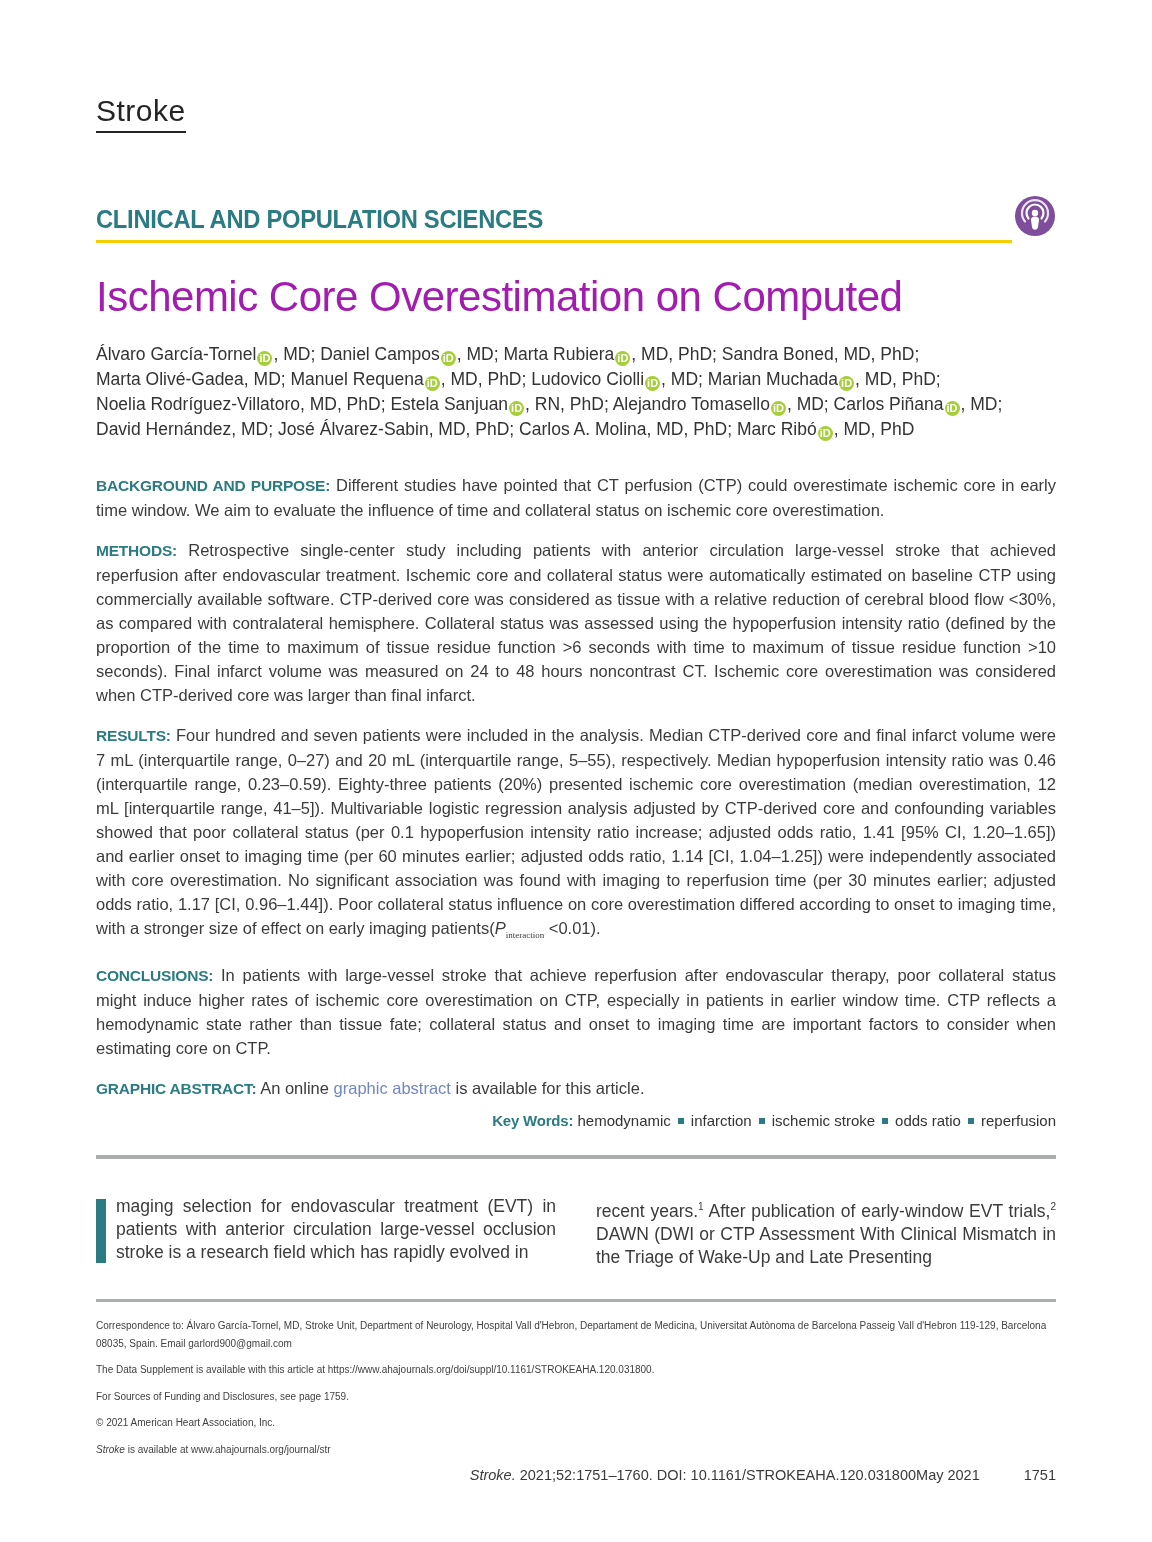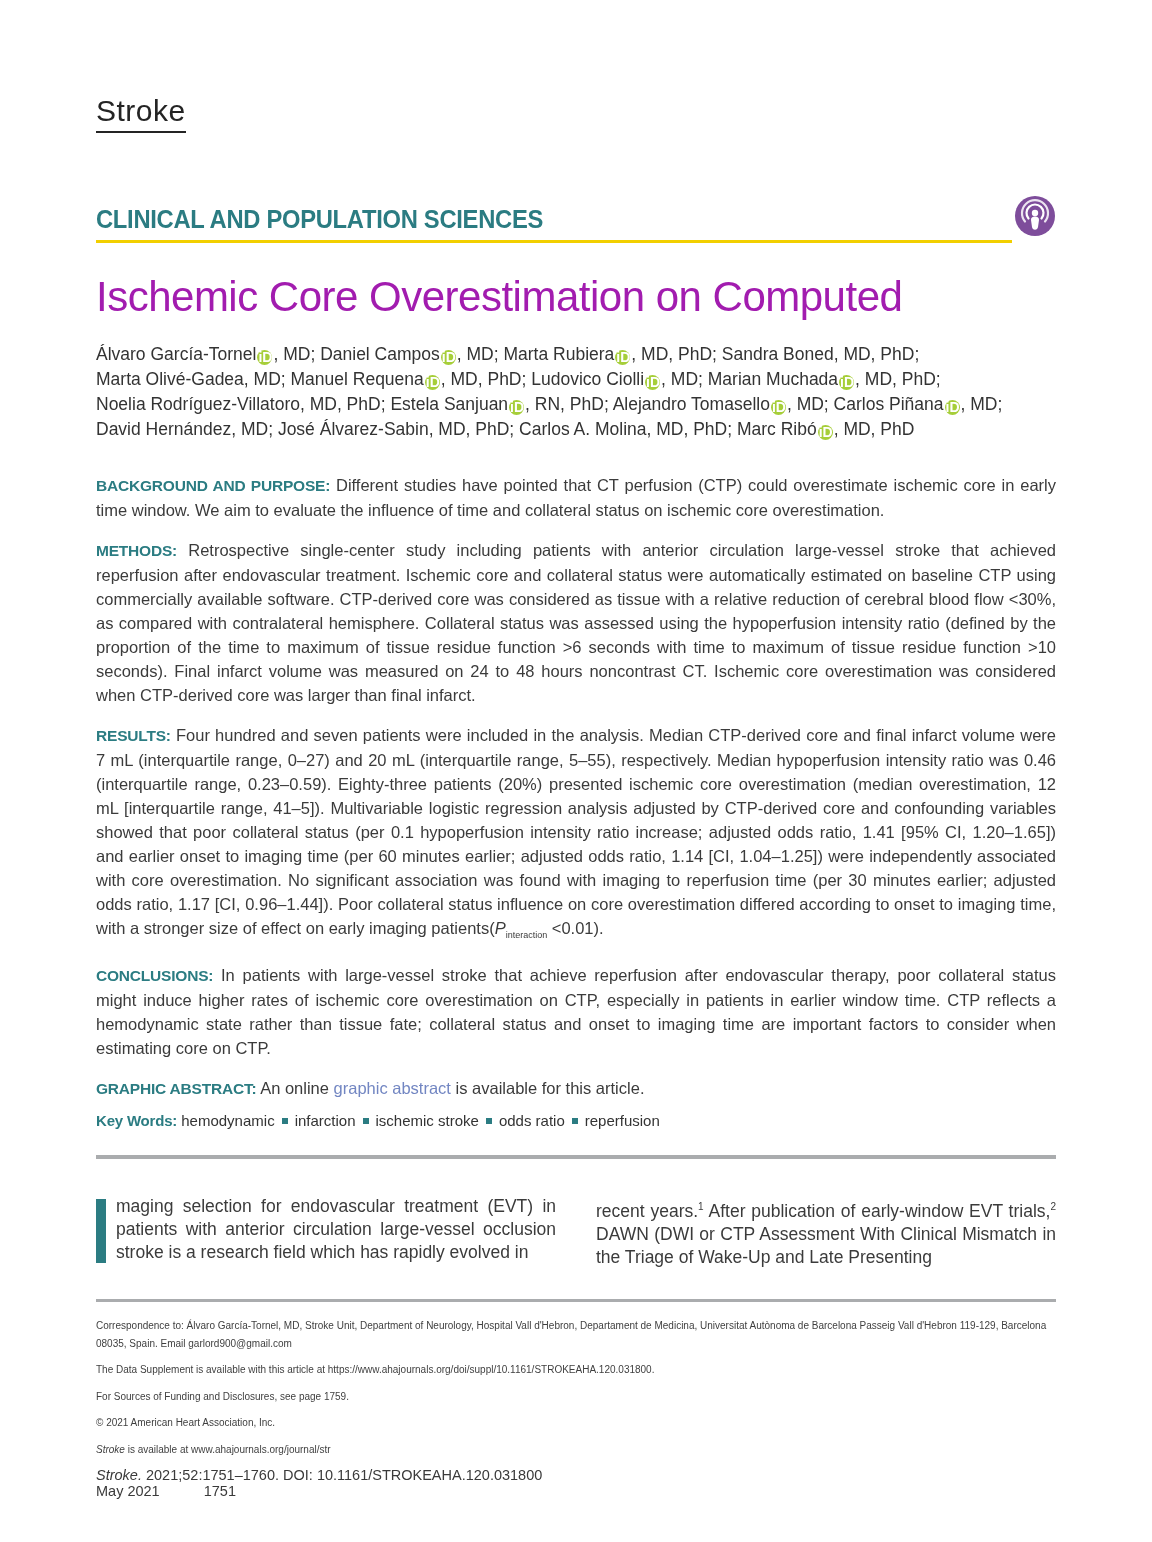--- a/index.html
+++ b/index.html
@@ -22,48 +22,48 @@
   .section-head{position:relative;margin-top:72px;}
   .section-title{margin:0;font-size:25px;font-weight:700;color:var(--teal);letter-spacing:-.3px;
                  transform:scaleX(.95);transform-origin:left;white-space:nowrap;}
   .section-rule{height:3px;background:var(--yellow);width:calc(100% - 44px);margin-top:6px;}
   .podcast{position:absolute;right:0;top:-10px;width:42px;height:42px;display:block;}
 
   h1.title{margin:30px 0 0;font-size:42px;line-height:48px;font-weight:400;color:#a21caf;letter-spacing:-.5px;}
 
   .authors{margin-top:21px;font-size:17.5px;line-height:25px;color:#333;}
   .orcid{display:inline-block;width:15px;height:15px;border-radius:50%;background:var(--orcid);
-         color:#fff;font-size:14px;font-weight:700;line-height:15px;text-align:right;
+         color:#fff;font-size:11px;font-weight:700;line-height:15px;text-align:center;
          vertical-align:-2px;margin:0 1px;}
 
   .abstract{margin-top:31px;}
   .abstract p{margin:16px 0 11px;font-size:16.5px;line-height:24px;text-align:justify;color:#3b3b3b;}
   .ab-label{font-weight:700;color:var(--teal);font-size:15.5px;letter-spacing:-.2px;}
   .link{color:var(--link);cursor:pointer;}
   .pvar{font-style:italic;}
-  .abstract sub{font-size:9px;}
+  .abstract sub{font-size:9px;font-family:Liberation Serif, serif;}
   sup{font-size:10px;}
 
-  .keywords{margin-top:9px;text-align:left;font-size:15px;color:#333;}
+  .keywords{margin-top:9px;text-align:right;font-size:15px;color:#333;}
   .kw-label{font-weight:700;color:var(--teal);letter-spacing:-.2px;}
   .kw-sq{display:inline-block;width:6px;height:6px;background:var(--teal);margin:0 7px;vertical-align:2px;}
 
   .rule{border:none;height:4px;background:var(--rule);margin:26px 0 0;}
   .rule.rule2{height:3px;margin-top:30px;}
 
   .columns{display:flex;gap:40px;margin-top:36px;}
   .col{flex:1;font-size:17.5px;line-height:23px;text-align:justify;color:#3b3b3b;}
   .dropcap{float:left;width:10px;height:64px;background:var(--teal);color:transparent;
            overflow:hidden;margin:4px 10px 0 0;font-size:50px;}
 
   .footnotes{margin-top:15px;font-size:10px;line-height:17.5px;color:#3f3f3f;}
   .footnotes p{margin:0 0 9px;}
   .it{font-style:italic;}
 
-  .page-footer{display:flex;justify-content:space-between;font-size:14.5px;color:#3a3a3a;flex-direction:column;}
+  .page-footer{display:flex;justify-content:flex-end;font-size:14.5px;color:#3a3a3a;}
   .footer-issue{margin-right:44px;}
 </style>
 </head>
 <body>
 
 <div class="page">
 
   <div class="logo">Stroke</div>
 
   <div class="section-head">

